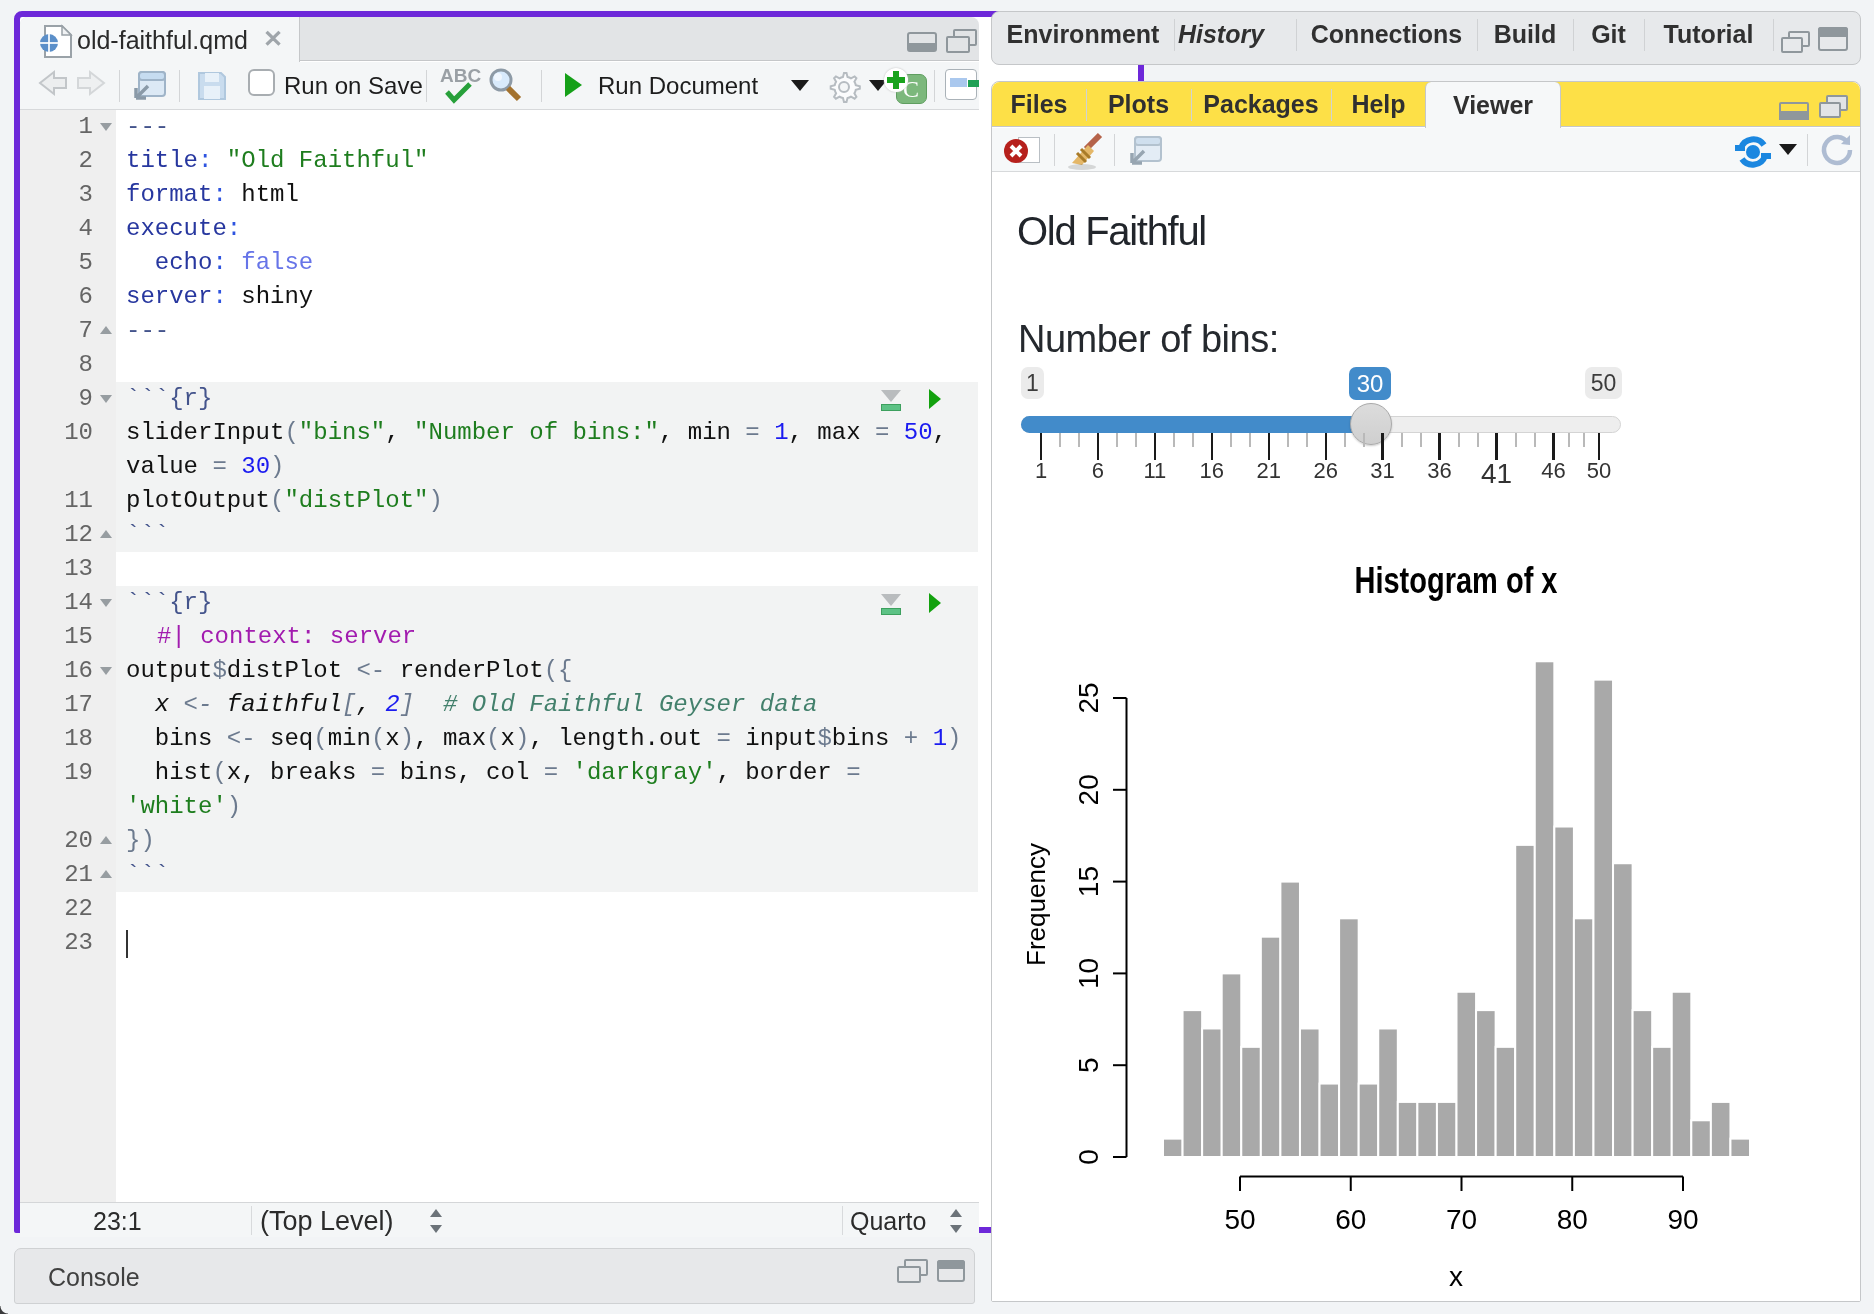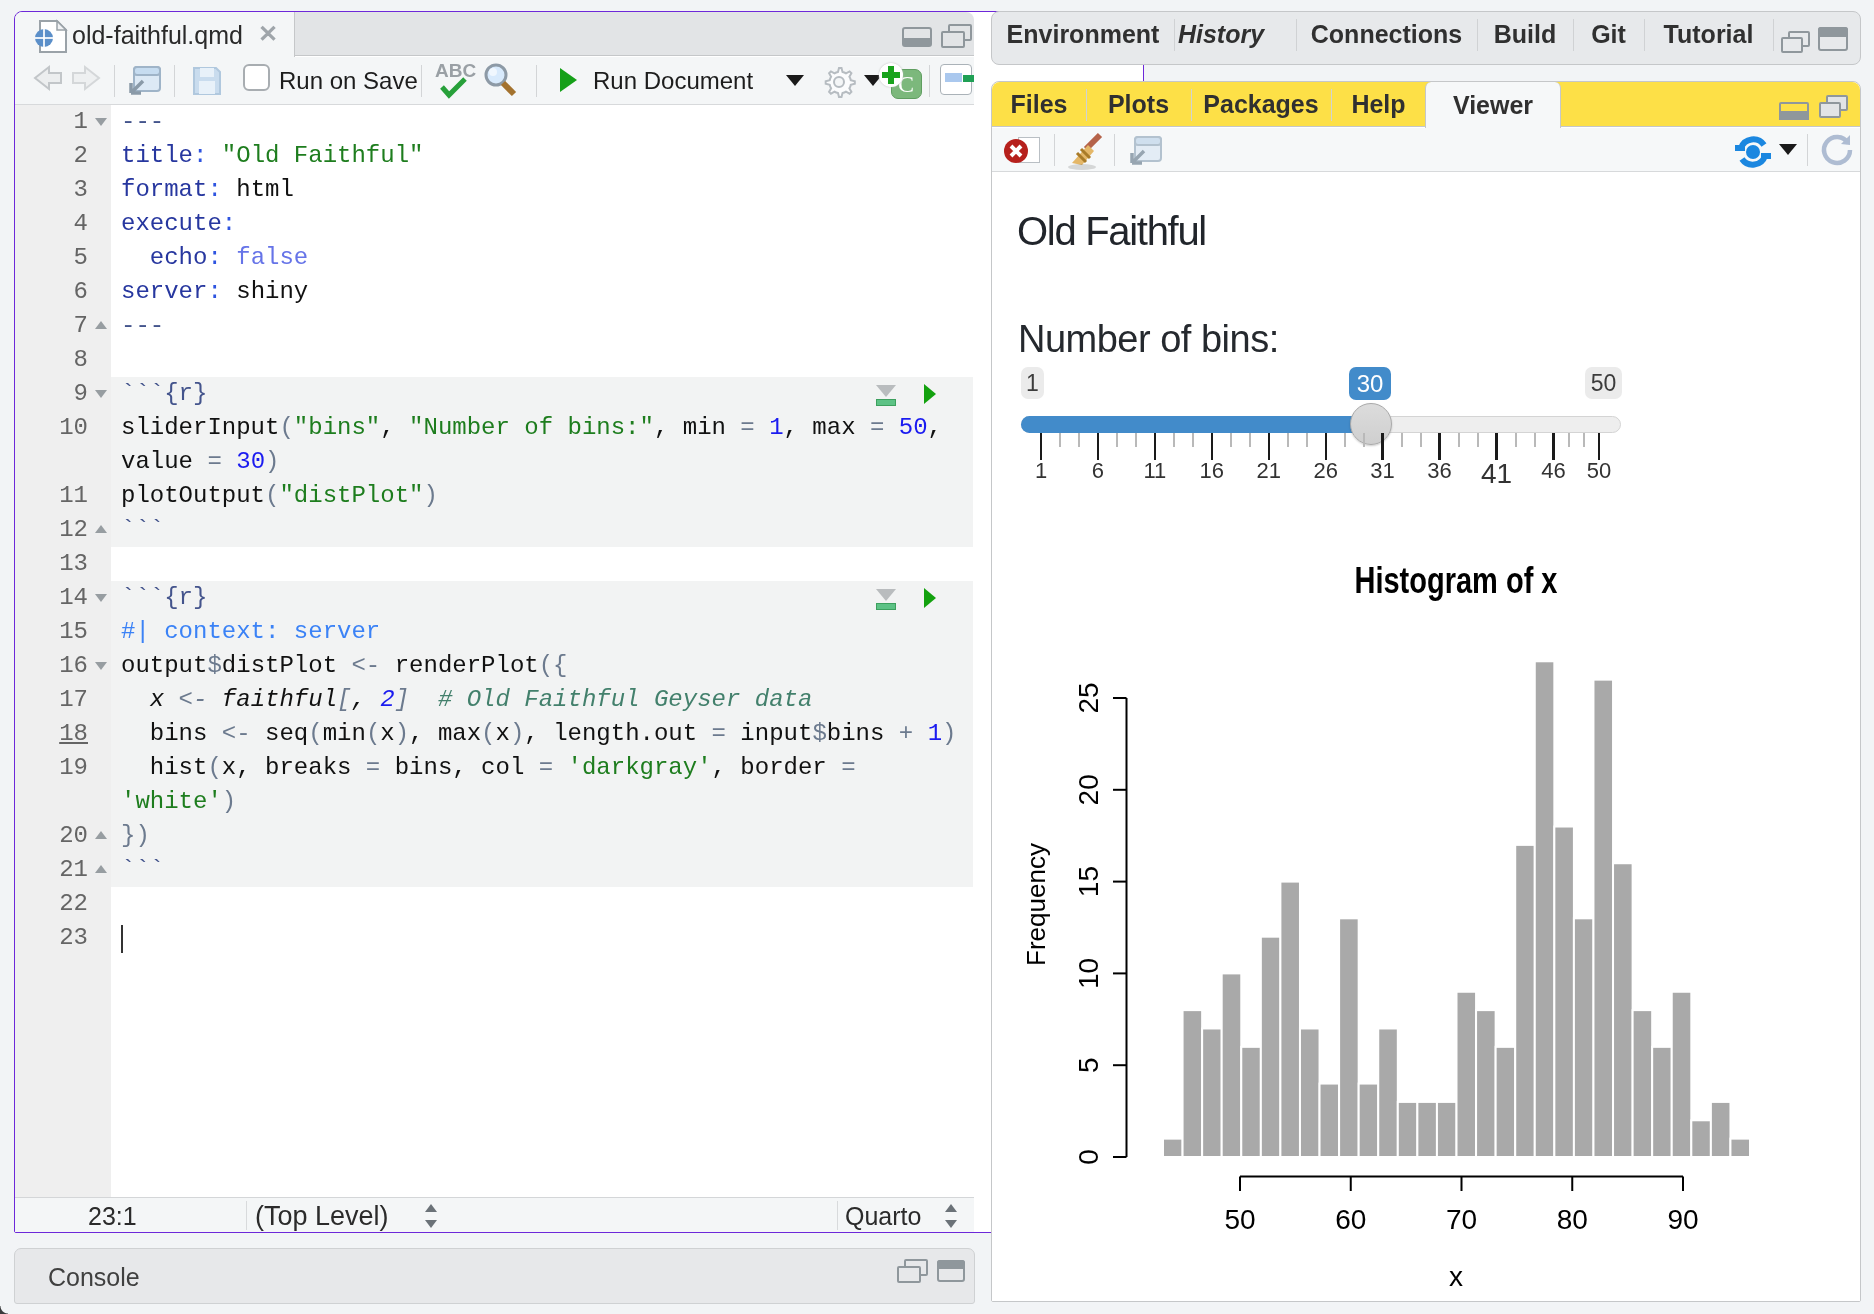--- a/index.html
+++ b/index.html
@@ -1,21 +1,21 @@
 <!DOCTYPE html>
 <html><head>
 <meta charset="utf-8">
 <style>
   * { margin:0; padding:0; box-sizing:border-box; }
   html,body { width:1874px; height:1314px; background:#f2f4f6; overflow:hidden;
     font-family:"Liberation Sans", sans-serif; }
   .abs { position:absolute; }
   
   #src-pane { left:14px; top:11px; width:1130px; height:1222px;
-    border:1px solid #6d28d9; border-radius:8px 8px 2px 2px; background:#fff; }
+    border:6px solid #6d28d9; border-radius:8px 8px 2px 2px; background:#fff; }
   #console-pane { left:14px; top:1248px; width:961px; height:56px;
     border:1px solid #cfd1d3; border-radius:7px 7px 3px 3px; background:#e7e8ea; }
   #right-top { left:991px; top:11px; width:870px; height:54px;
     border:1px solid #c5c7c9; border-radius:8px; background:#e7e9eb; }
   #right-main { left:991px; top:81px; width:870px; height:1221px;
     border:1px solid #c5c7c9; border-radius:8px 8px 2px 2px; background:#ffffff; }
   
   #tabstrip { left:0; top:0; width:959px; height:44px; background:#e2e4e6;
     border-radius:8px 8px 0 0; border-bottom:1px solid #c5c7c9; }
   #acttab { left:0; top:0; width:280px; height:45px; background:#f4f6f7;
@@ -31,21 +31,21 @@
   .fold { position:absolute; width:0; height:0; }
   .crow { position:absolute; left:106px; white-space:pre;
     font-family:"Liberation Mono", monospace; font-size:24px; line-height:34px; }
   .chunkbg { position:absolute; left:96px; right:1px; background:#f2f3f3; }
   
   .k { color:#27379f; }      
   .c2 { color:#2e54e0; }     
   .s { color:#1e7d1e; }      
   .n { color:#1b1bf0; }      
   .f { color:#6674e8; }      
-  .pc { color:#3b82f6; }     
+  .pc { color:#a21caf;margin-left:31px; }     
   .cm { color:#43806c; }     
   .o { color:#6c7a8e; }      
   .m { color:#44548c; }      
   .p { color:#111111; }      
   
   .vsep { position:absolute; width:1px; background:#d3d5d7; }
   
   .rtab { position:absolute; top:0; height:44px; font-weight:bold; font-size:25px;
     color:#303030; display:flex; align-items:center; justify-content:center; }
   #tabstrip2 { left:0; top:0; width:868px; height:45px; background:#fde047;
@@ -179,21 +179,21 @@
 <div class="lnum" style="top:238px;height:34px;line-height:34px;">8</div>
 <div class="lnum" style="top:272px;height:34px;line-height:34px;">9</div>
 <div class="lnum" style="top:306px;height:34px;line-height:34px;">10</div>
 <div class="lnum" style="top:374px;height:34px;line-height:34px;">11</div>
 <div class="lnum" style="top:408px;height:34px;line-height:34px;">12</div>
 <div class="lnum" style="top:442px;height:34px;line-height:34px;">13</div>
 <div class="lnum" style="top:476px;height:34px;line-height:34px;">14</div>
 <div class="lnum" style="top:510px;height:34px;line-height:34px;">15</div>
 <div class="lnum" style="top:544px;height:34px;line-height:34px;">16</div>
 <div class="lnum" style="top:578px;height:34px;line-height:34px;">17</div>
-<div class="lnum" style="top:612px;height:34px;line-height:34px;text-decoration:underline;">18</div>
+<div class="lnum" style="top:612px;height:34px;line-height:34px;">18</div>
 <div class="lnum" style="top:646px;height:34px;line-height:34px;">19</div>
 <div class="lnum" style="top:714px;height:34px;line-height:34px;">20</div>
 <div class="lnum" style="top:748px;height:34px;line-height:34px;">21</div>
 <div class="lnum" style="top:782px;height:34px;line-height:34px;">22</div>
 <div class="lnum" style="top:816px;height:34px;line-height:34px;">23</div>
 <div class="fold" style="left:80px;top:13px;border-left:6px solid transparent;border-right:6px solid transparent;border-top:8px solid #979da1;"></div>
 <div class="fold" style="left:80px;top:285px;border-left:6px solid transparent;border-right:6px solid transparent;border-top:8px solid #979da1;"></div>
 <div class="fold" style="left:80px;top:489px;border-left:6px solid transparent;border-right:6px solid transparent;border-top:8px solid #979da1;"></div>
 <div class="fold" style="left:80px;top:557px;border-left:6px solid transparent;border-right:6px solid transparent;border-top:8px solid #979da1;"></div>
 <div class="fold" style="left:80px;top:216px;border-left:6px solid transparent;border-right:6px solid transparent;border-bottom:8px solid #979da1;"></div>

